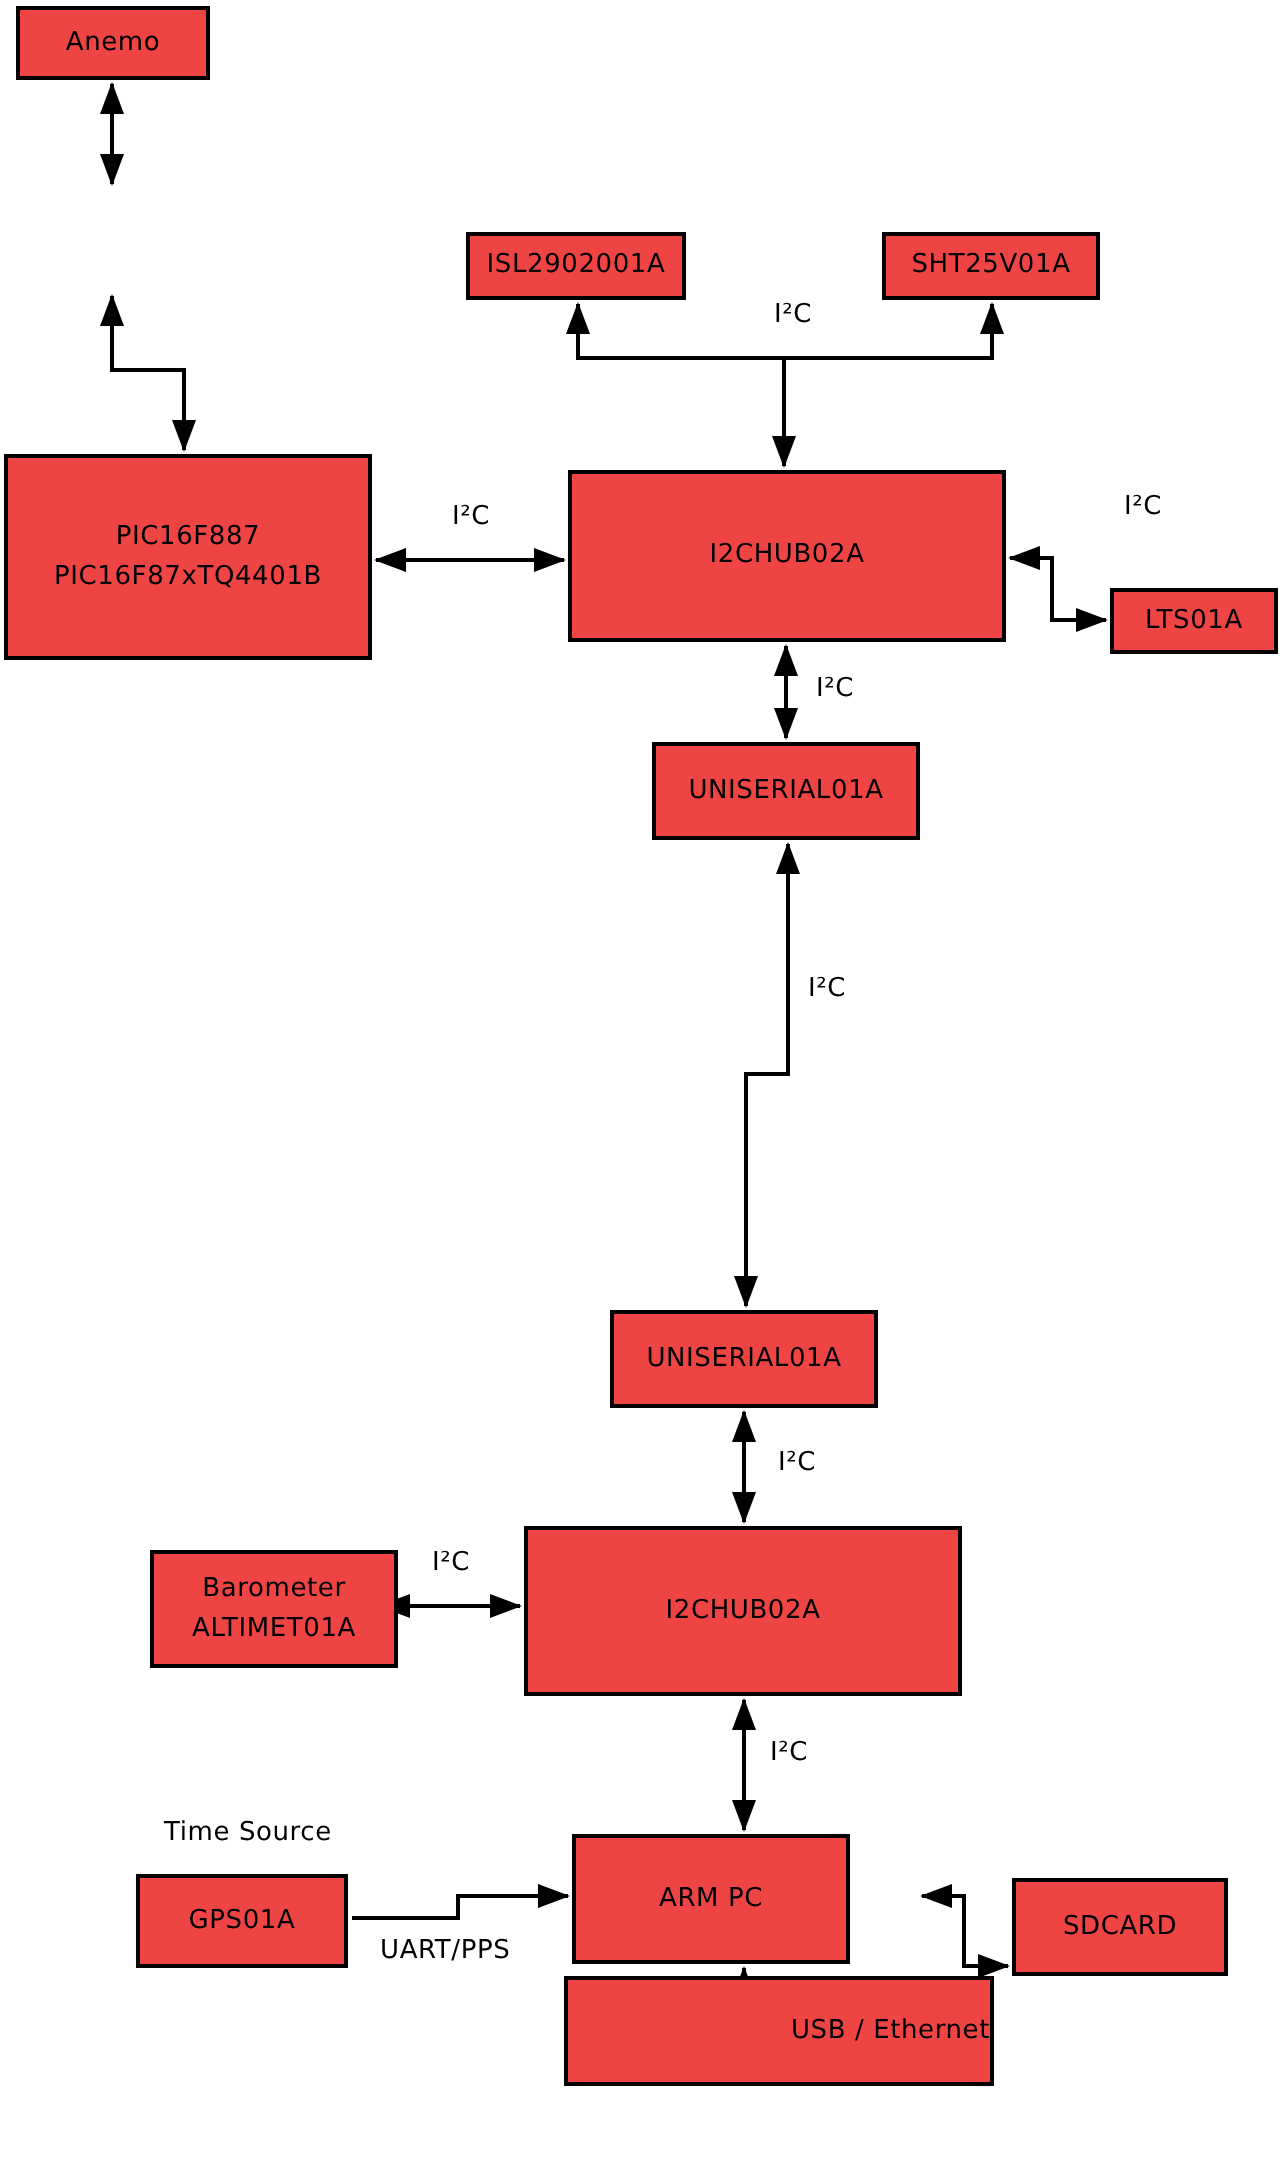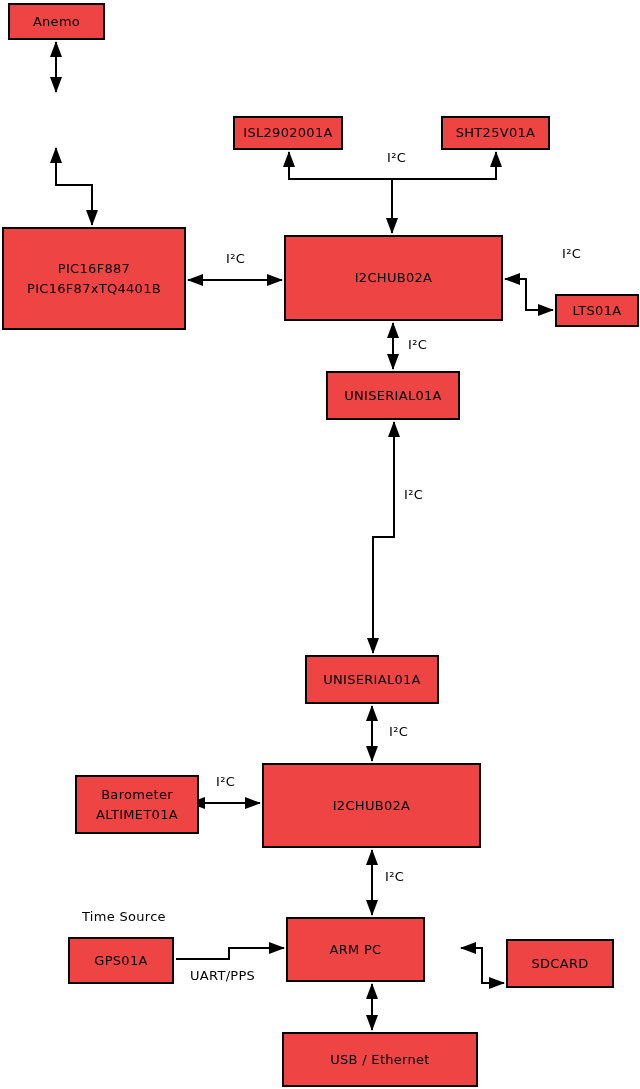--- a/index.html
+++ b/index.html
@@ -81,21 +81,21 @@
     </div>
     <div class="node" style="left: 286px; top: 917px; width: 139px; height: 65px;">
       <span class="node-label">ARM PC</span>
     </div>
     <div class="node" style="left: 68px; top: 937px; width: 106px; height: 47px;">
       <span class="node-label">GPS01A</span>
     </div>
     <div class="node" style="left: 506px; top: 939px; width: 108px; height: 49px;">
       <span class="node-label">SDCARD</span>
     </div>
-    <div class="node" style="left: 282px; top: 1032px; width: 196px; height: 55px;">
+    <div class="node" style="left: 282px; top: 988px; width: 215px; height: 55px; justify-content: flex-end;">
       <span class="node-label">USB / Ethernet</span>
     </div>
     <span class="free-label" style="left: 387px; top: 150px;">I²C</span>
     <span class="free-label" style="left: 226px; top: 251px;">I²C</span>
     <span class="free-label" style="left: 562px; top: 246px;">I²C</span>
     <span class="free-label" style="left: 408px; top: 337px;">I²C</span>
     <span class="free-label" style="left: 404px; top: 487px;">I²C</span>
     <span class="free-label" style="left: 389px; top: 724px;">I²C</span>
     <span class="free-label" style="left: 216px; top: 774px;">I²C</span>
     <span class="free-label" style="left: 385px; top: 869px;">I²C</span>

